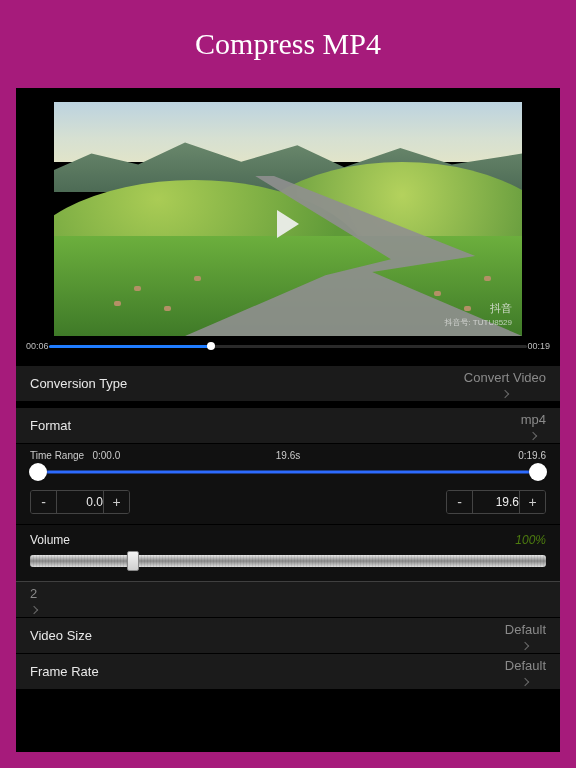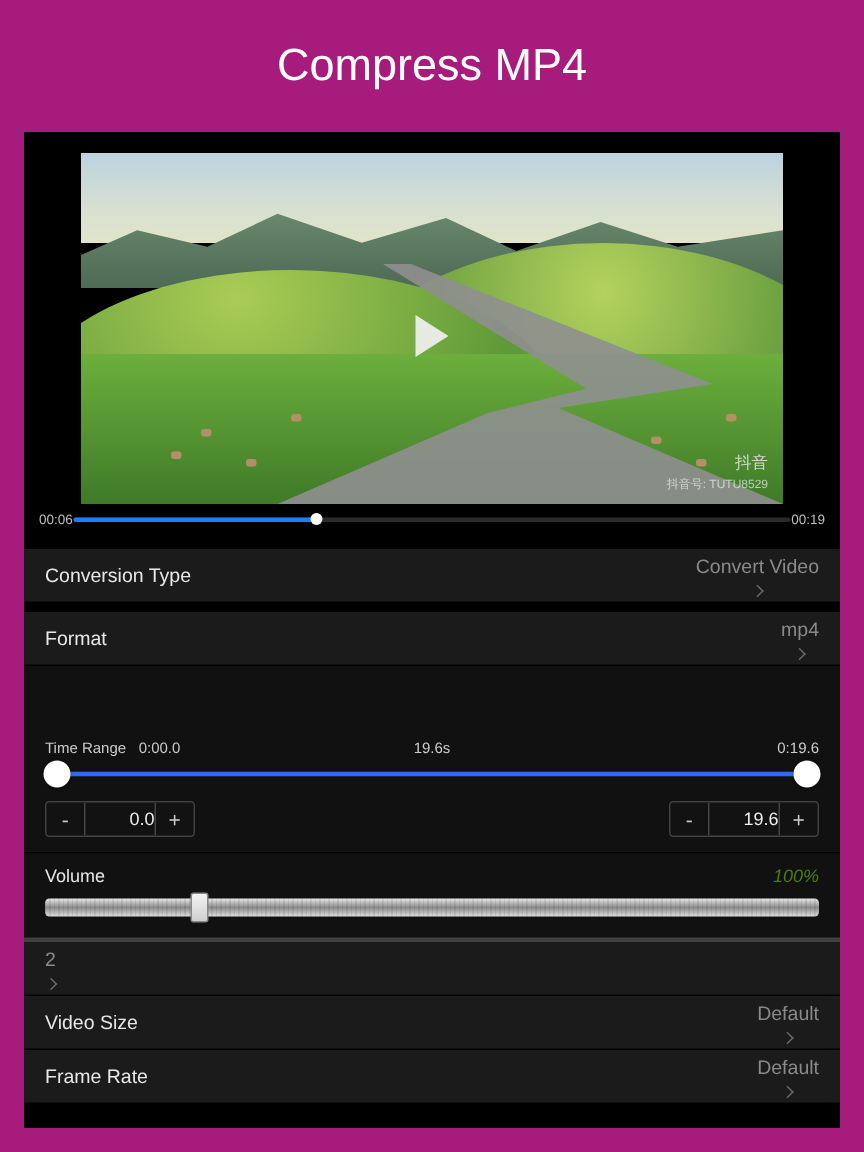--- a/index.html
+++ b/index.html
@@ -12,20 +12,21 @@
     position: relative;
   }
   .header {
     height: 88px;
     display: flex;
     align-items: center;
     justify-content: center;
     color: #fff;
     font-size: 30px;
     font-weight: 400;
+    font-family: Liberation Serif, serif;
   }
   .device {
     position: absolute;
     left: 16px;
     top: 88px;
     width: 544px;
     height: 664px;
     background: #000;
     overflow: hidden;
   }
@@ -118,21 +119,21 @@
   .row .value { color:#8a8a8a; display:flex; align-items:center; gap:6px;flex-direction:column; }
   .chev {
     width:6px; height:6px; border-right:1.5px solid #6a6a6a; border-top:1.5px solid #6a6a6a;
     transform:rotate(45deg);
   }
 
   
   .range-block { background:#111; padding:6px 14px 10px; border-bottom:1px solid #000; }
   .range-labels { display:flex; justify-content:space-between; font-size:10px; color:#ccc; margin-bottom:6px;}
   .range-labels .mid { position:absolute; left:50%; transform:translateX(-50%);}
-  .range-labels-wrap { position:relative; height:12px;margin-top:44px;}
+  .range-labels-wrap { position:relative; height:12px;}
   .dual-slider {
     position:relative; height:20px;
   }
   .dual-track {
     position:absolute; left:8px; right:8px; top:50%; transform:translateY(-50%);
     height:3px; background:#2d6bff; border-radius:2px;
   }
   .knob {
     position:absolute; top:50%; transform:translate(-50%,-50%);
     width:18px; height:18px; background:#fff; border-radius:50%;
@@ -145,21 +146,21 @@
   }
   .stepper button {
     width:26px; height:100%; background:#121212; color:#ccc; border:0;
     font-size:14px; cursor:pointer;
   }
   .stepper button:first-child { border-right:1px solid #444; }
   .stepper button:last-child  { border-left:1px solid #444; }
   .stepper .val { width:46px; text-align:right; color:#eee; font-size:12px;}
 
   
-  .vol-block { background:#111; padding:8px 14px 14px; border-bottom:3px solid #404040;}
+  .vol-block { background:#111; padding:8px 14px 14px; border-bottom:1px solid #404040;}
   .vol-head { display:flex; justify-content:space-between; font-size:12px; color:#e8e8e8; margin-bottom:8px;}
   .vol-head .pct { color:#4d7c0f;font-style:italic;}
   .vol-slider {
     position:relative; height:12px;
     background:linear-gradient(#e9e9e9,#8a8a8a 50%,#e0e0e0);
     border-radius:3px;
   }
   .vol-slider::before{
     content:""; position:absolute; inset:0;
     background:repeating-linear-gradient(90deg,rgba(0,0,0,.08) 0 1px,transparent 1px 3px);

